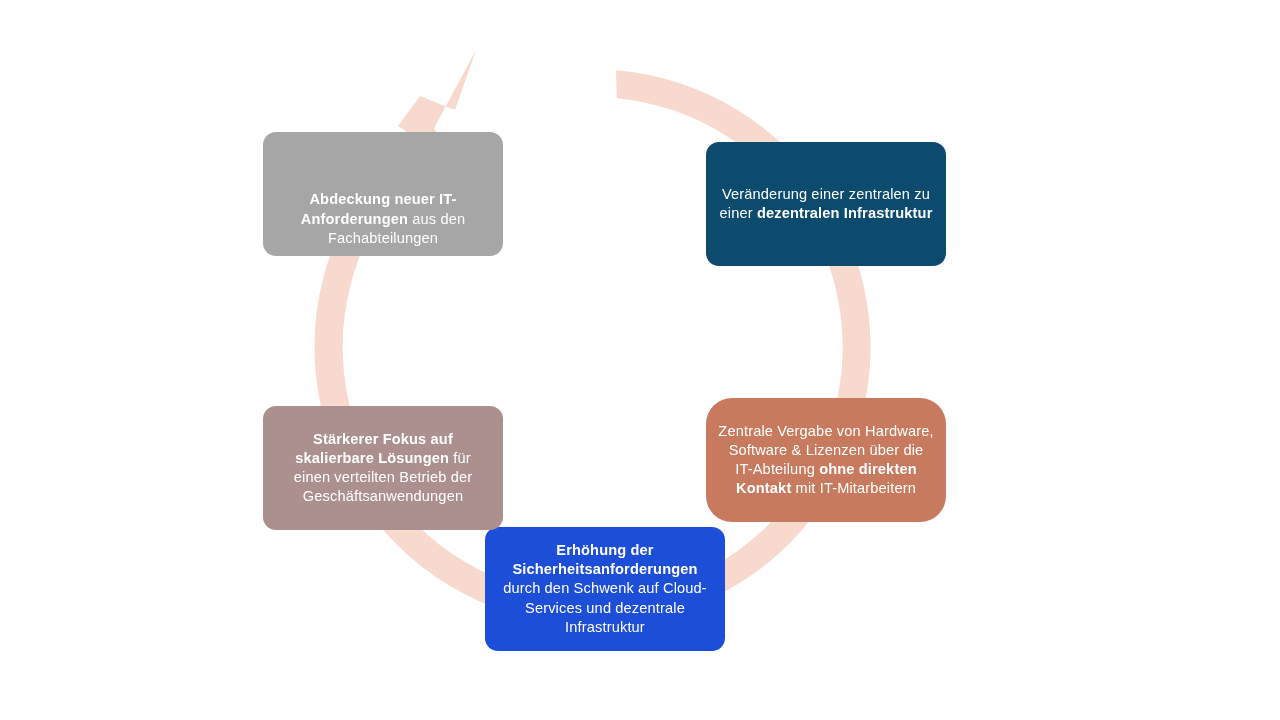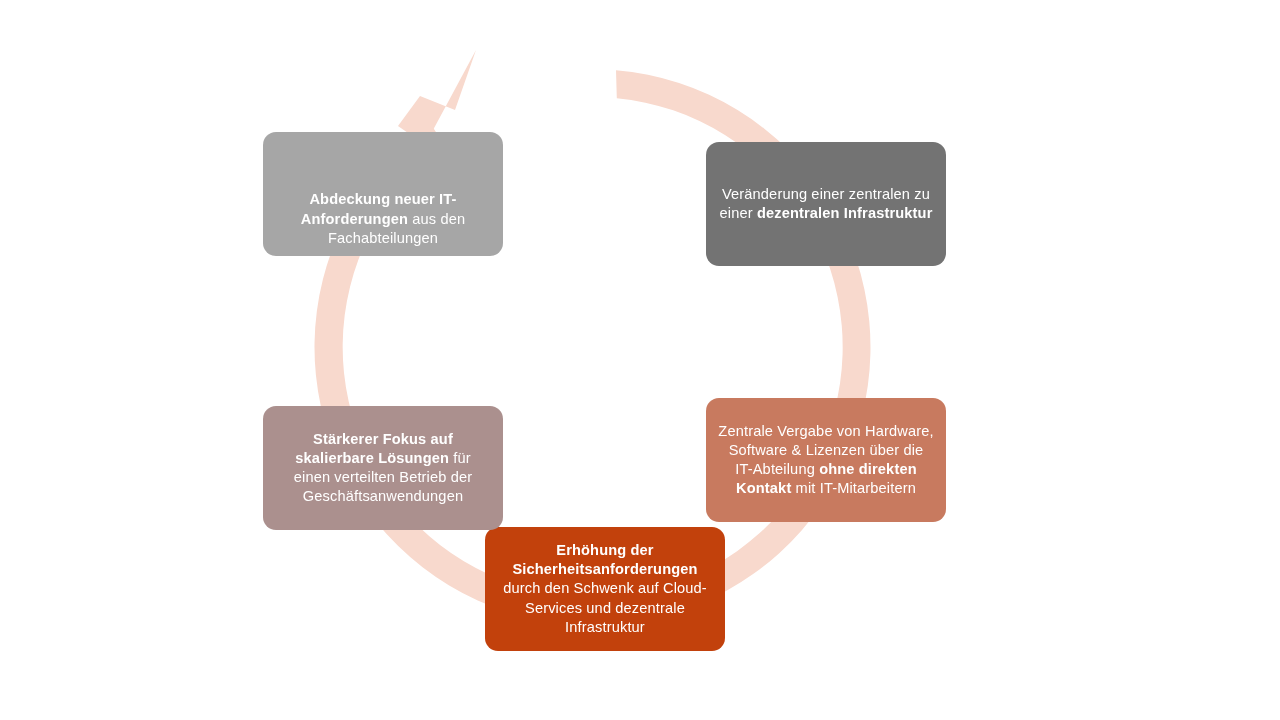--- a/index.html
+++ b/index.html
@@ -77,29 +77,29 @@
     <path id="ring-body" fill="#f8d9cd" d="M 616.0 70.2
              A 278 278 0 1 1 429.5 122.0
              L 444.6 145.6
              A 250 250 0 1 0 616.8 98.2
              Z"></path>
 
     <polygon id="ring-arrowhead" fill="#f8d9cd" points="476,50 455,110 420,96 398,126 437,153 411,171"></polygon>
   </svg>
 
 
-  <div class="node" id="node-2" style="background: #737373;">
+  <div class="node" id="node-2" style="background: #0c4a6e;">
     <div class="node-text">Veränderung einer zentralen zu einer <b>dezentralen Infrastruktur</b></div>
   </div>
 
-  <div class="node" id="node-3" style="background: rgb(200, 122, 95);">
+  <div class="node" id="node-3" style="background: rgb(200, 122, 95); border-radius: 26px;">
     <div class="node-text">Zentrale Vergabe von Hardware, Software &amp; Lizenzen über die IT-Abteilung <b>ohne direkten Kontakt</b> mit IT-Mitarbeitern</div>
   </div>
 
-  <div class="node" id="node-4" style="background: #c2410c;">
+  <div class="node" id="node-4" style="background: #1d4ed8;">
     <div class="node-text"><b>Erhöhung der Sicherheitsanforderungen</b> durch den Schwenk auf Cloud-Services und dezentrale Infrastruktur</div>
   </div>
 
   <div class="node" id="node-5" style="background: rgb(171, 144, 142);">
     <div class="node-text"><b>Stärkerer Fokus auf skalierbare Lösungen</b> für einen verteilten Betrieb der Geschäftsanwendungen</div>
   </div>
 
   <div class="node" id="node-6" style="background: rgb(166, 166, 166);">
     <div class="node-text"><b>Abdeckung neuer IT-Anforderungen</b> aus den Fachabteilungen</div>
   </div>

